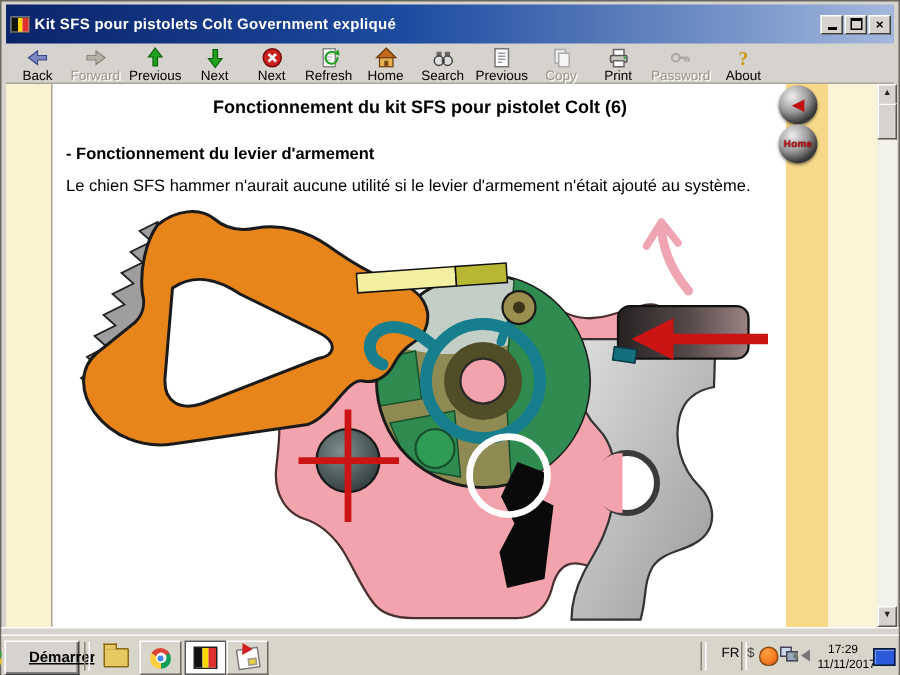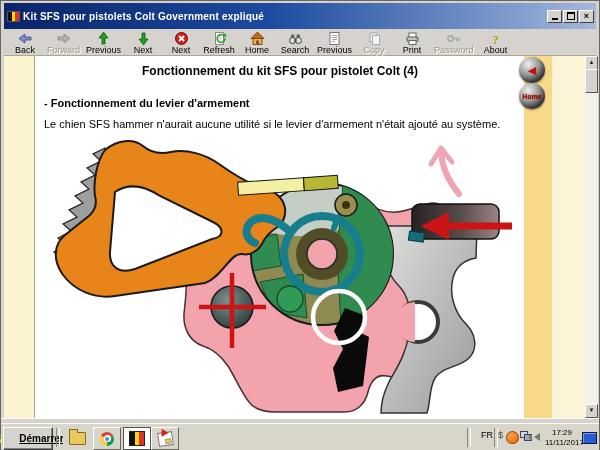--- a/index.html
+++ b/index.html
@@ -231,21 +231,21 @@
           <svg width="15" height="15">
             <text x="7.5" y="12.5" font-size="13" font-weight="bold" fill="#c89a10" text-anchor="middle" font-family="Liberation Serif,serif">?</text>
           </svg>
         </span>
       <span>About</span>
     </span>
   </div>
 
   <div id="content">
     <div id="page">
-      <div class="page-title">Fonctionnement du kit SFS pour pistolet Colt (4)</div>
+      <div class="page-title">Fonctionnement du kit SFS pour pistolet Colt (6)</div>
       <div class="page-line1">- Fonctionnement du levier d'armement</div>
       <div class="page-line2">Le chien SFS hammer n'aurait aucune utilité si le levier d'armement n'était ajouté au système.</div>
 
       <svg id="diagram" width="490" height="282" viewBox="0 0 490 282">
         <defs>
           <linearGradient id="gSlide" x1="0" y1="0" x2="1" y2="1">
             <stop offset="0" stop-color="#dedede"></stop>
               <stop offset="1" stop-color="#9a9a9a"></stop>
           </linearGradient>
           <linearGradient id="gRect" x1="0" y1="0" x2="1" y2="0">

